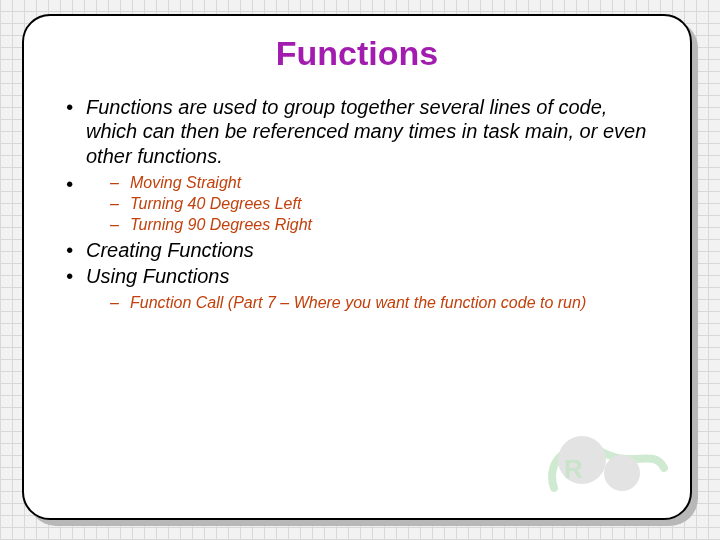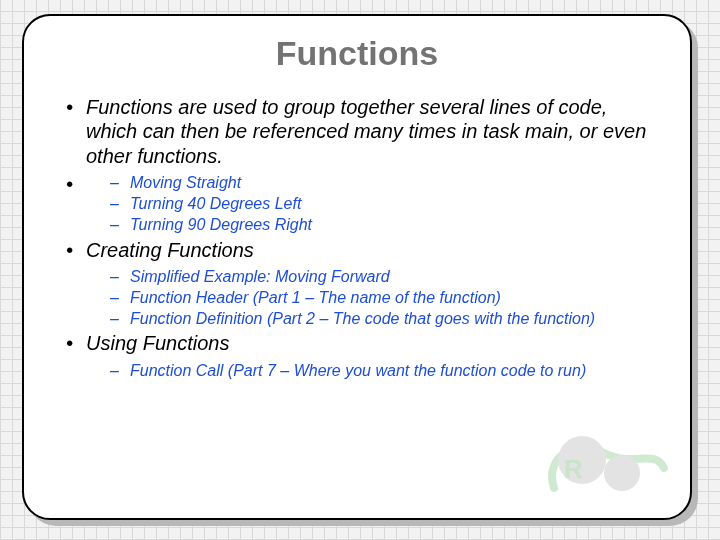--- a/index.html
+++ b/index.html
@@ -31,21 +31,21 @@
     background: #ffffff;
     border: 2px solid #000;
     border-radius: 28px;
     padding: 18px 34px 18px 34px;
     overflow: hidden;
   }
   .title {
     text-align: center;
     font-size: 34px;
     font-weight: bold;
-    color: #737373;
+    color: #a21caf;
     margin-bottom: 22px;
   }
   ul.lvl1 {
     list-style: none;
     padding-left: 0;
   }
   ul.lvl1 > li {
     position: relative;
     padding-left: 28px;
     font-size: 20px;
@@ -65,21 +65,21 @@
     list-style: none;
     padding-left: 0;
     margin-top: 4px;
     margin-bottom: 2px;
   }
   ul.lvl2 > li {
     position: relative;
     padding-left: 44px;
     font-size: 16px;
     line-height: 1.32;
-    color: #1d4ed8;
+    color: #c2410c;
   }
   ul.lvl2 > li::before {
     content: "–";
     position: absolute;
     left: 24px;
     top: 0;
     font-size: 16px;
   }
   .watermark {
     position: absolute;
@@ -115,25 +115,20 @@
       </li>
       <li>
         <ul class="lvl2">
           <li>Moving Straight</li>
           <li>Turning 40 Degrees Left</li>
           <li>Turning 90 Degrees Right</li>
         </ul>
       </li>
       <li>
         <span>Creating Functions</span>
-        <ul class="lvl2">
-          <li>Simplified Example: Moving Forward</li>
-          <li>Function Header (Part 1 – The name of the function)</li>
-          <li>Function Definition (Part 2 – The code that goes with the function)</li>
-        </ul>
       </li>
       <li>
         <span>Using Functions</span>
         <ul class="lvl2">
           <li>Function Call (Part 7 – Where you want the function code to run)</li>
         </ul>
       </li>
     </ul>
 
   </div>

